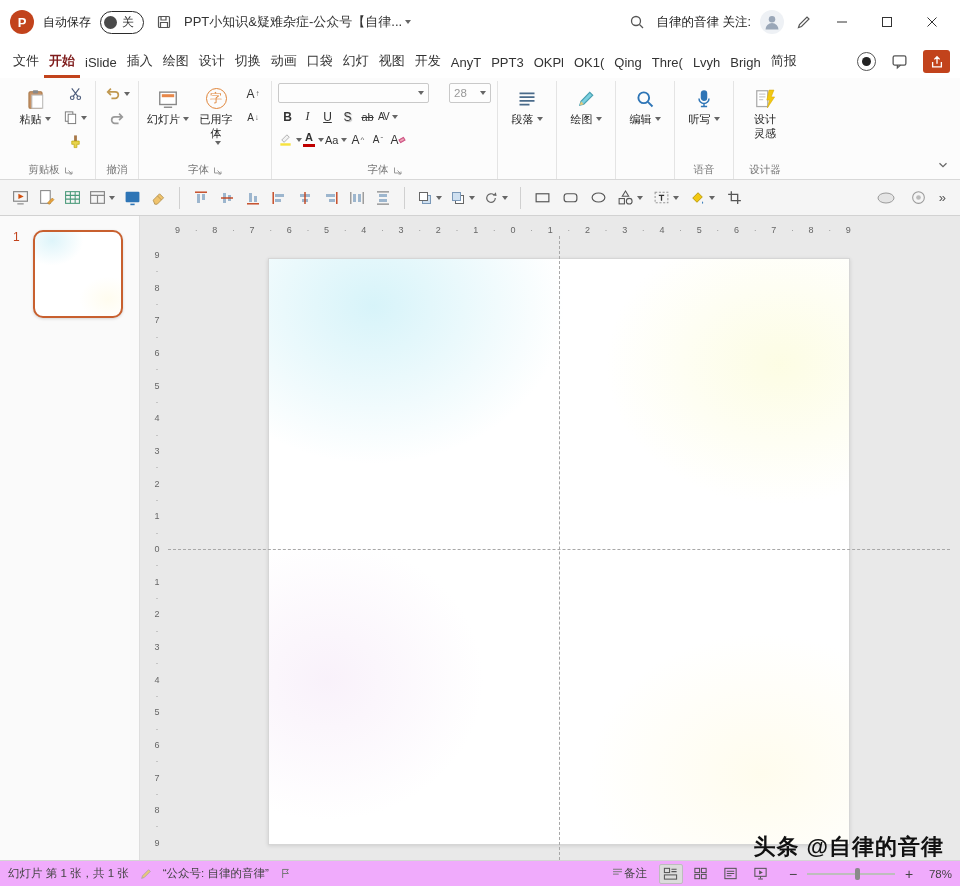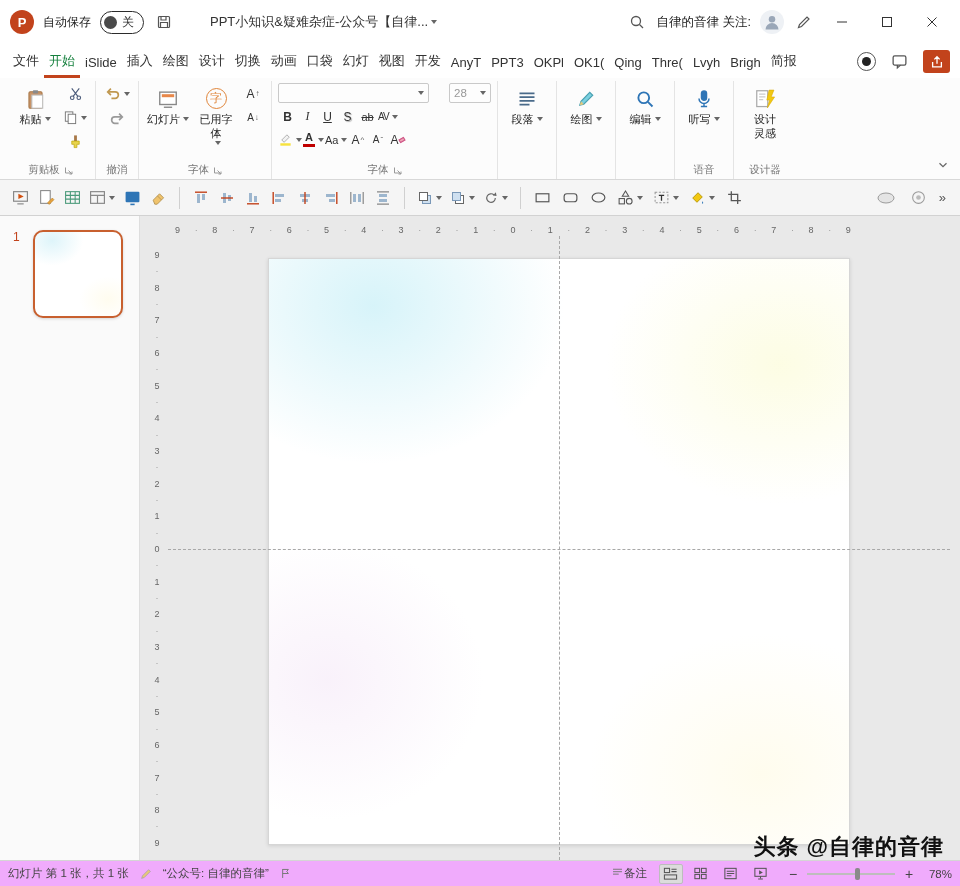--- a/index.html
+++ b/index.html
@@ -7,30 +7,30 @@
 body{font-family:"Liberation Sans","DejaVu Sans",sans-serif;font-size:12px;color:#333;background:#fff;position:relative;overflow:hidden}
 svg{display:block}
 .dd{display:inline-block;width:0;height:0;border-left:3px solid transparent;border-right:3px solid transparent;border-top:4px solid #666;margin-left:3px;vertical-align:middle}
 
 .titlebar{height:44px;display:flex;align-items:center;padding:0 10px;gap:9px;background:#fff}
 .app-icon{width:24px;height:24px;border-radius:50%;background:#C2431C;color:#fff;font-weight:bold;display:flex;align-items:center;justify-content:center;font-size:13px;flex:0 0 auto}
 .ts-label{font-size:12px;color:#222}
 .toggle{display:flex;align-items:center;gap:5px;border:1.6px solid #2b2b2b;border-radius:12px;padding:2px 9px 2px 3px;font-size:12px;cursor:pointer}
 .knob{width:13px;height:13px;border-radius:50%;background:#4a4a4a}
 .icon-btn{background:none;border:none;padding:3px;cursor:pointer;display:flex;align-items:center;border-radius:3px}
-.doc-title{display:flex;align-items:center;font-size:13px;margin-left:26px;white-space:nowrap;max-width:340px;overflow:hidden;cursor:pointer}
+.doc-title{display:flex;align-items:center;font-size:13px;white-space:nowrap;max-width:340px;overflow:hidden;cursor:pointer}
 .tb-spacer{flex:1}
 .follow-text{font-size:12.5px;color:#222;white-space:nowrap}
 .avatar{width:24px;height:24px;border-radius:50%;background:#eef1f5;display:flex;align-items:center;justify-content:center;overflow:hidden}
 .win-btn{width:36px;height:32px;display:flex;align-items:center;justify-content:center;background:none;border:none;cursor:pointer}
 
 .tabrow{height:34px;display:flex;align-items:flex-end;padding:0 8px;background:#fff}
 .tabs{display:flex;align-items:flex-end;height:100%;flex:1;overflow:hidden}
 .tab{padding:8px 5px;font-size:13px;white-space:nowrap;color:#333;cursor:pointer}
-.tab.active{color:#15803d;font-weight:normal;box-shadow:inset 0 -3px 0 #C2431C}
+.tab.active{color:#7f1d1d;font-weight:bold;box-shadow:inset 0 -3px 0 #C2431C}
 .tabrow-right{display:flex;align-items:center;gap:12px;padding:0 2px 5px 8px}
 .record-dot{width:19px;height:19px;border-radius:50%;border:1.5px solid #555;display:flex;align-items:center;justify-content:center;cursor:pointer}
 .record-dot::after{content:"";width:9px;height:9px;border-radius:50%;background:#222}
 .share-btn{width:27px;height:23px;background:#C2431C;border:none;border-radius:3px;display:flex;align-items:center;justify-content:center;cursor:pointer}
 
 .ribbon{height:102px;background:#fcfcfc;border-bottom:1px solid #d8d8d8;display:flex;align-items:stretch;padding:3px 6px 0;position:relative}
 .rgroup{display:flex;flex-direction:column;align-items:center;padding:0 6px;position:relative}
 .rgroup+.rgroup{border-left:1px solid #e4e4e4}
 .rg-body{flex:1;display:flex;align-items:flex-start;gap:3px;padding-top:2px}
 .rg-label{height:18px;font-size:10.5px;color:#777;display:flex;align-items:center;gap:4px}

